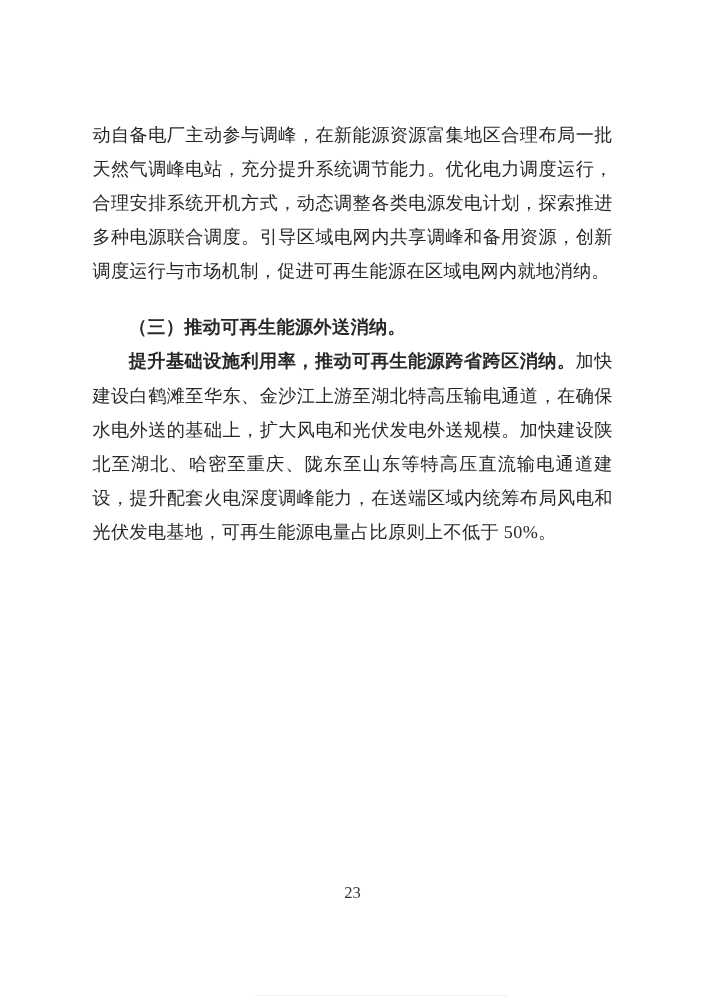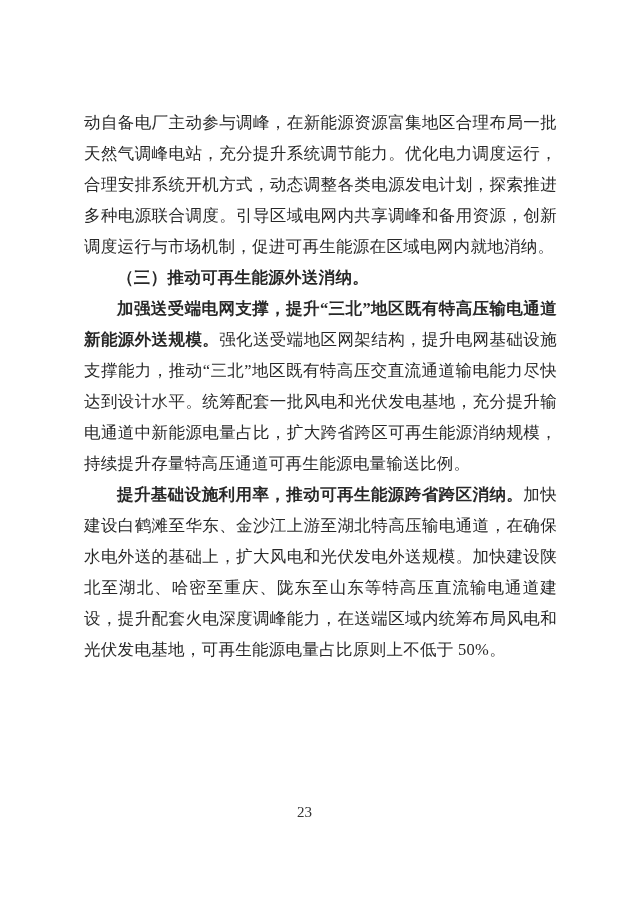--- a/index.html
+++ b/index.html
@@ -31,44 +31,44 @@
     text-align: justify;
     text-justify: inter-ideograph;
     letter-spacing: 0.3px;
     word-break: break-all;
   }
   .indent {
     text-indent: 2em;
   }
   .bold {
     font-weight: 700;
+    margin-top: 20px;
   }
   .pagenum {
     position: absolute;
     top: 800px;
-    left: 68px;
+    left: 84px;
     width: 473px;
     text-align: center;
     font-size: 15px;
     line-height: 24px;
     color: #333333;
     font-family: "Liberation Serif", "DejaVu Serif", serif;
   }
 </style>
 </head>
 <body>
 
 <div class="page">
   <div class="textblock">
 
     <p class="para">动自备电厂主动参与调峰，在新能源资源富集地区合理布局一批天然气调峰电站，充分提升系统调节能力。优化电力调度运行，合理安排系统开机方式，动态调整各类电源发电计划，探索推进多种电源联合调度。引导区域电网内共享调峰和备用资源，创新调度运行与市场机制，促进可再生能源在区域电网内就地消纳。</p>
 
     <p class="para indent bold">（三）推动可再生能源外送消纳。</p>
 
-    <p class="para indent"><span class="bold">加强送受端电网支撑，提升“三北”地区既有特高压输电通道新能源外送规模。</span><span>强化送受端地区网架结构，提升电网基础设施支撑能力，推动“三北”地区既有特高压交直流通道输电能力尽快达到设计水平。统筹配套一批风电和光伏发电基地，充分提升输电通道中新能源电量占比，扩大跨省跨区可再生能源消纳规模，持续提升存量特高压通道可再生能源电量输送比例。</span></p>
 
 
     <p class="para indent"><span class="bold">提升基础设施利用率，推动可再生能源跨省跨区消纳。</span><span>加快建设白鹤滩至华东、金沙江上游至湖北特高压输电通道，在确保水电外送的基础上，扩大风电和光伏发电外送规模。加快建设陕北至湖北、哈密至重庆、陇东至山东等特高压直流输电通道建设，提升配套火电深度调峰能力，在送端区域内统筹布局风电和光伏发电基地，可再生能源电量占比原则上不低于 50%。</span></p>
 
   </div>
 
   <div class="pagenum">23</div>
 </div>
 
 </body></html>

